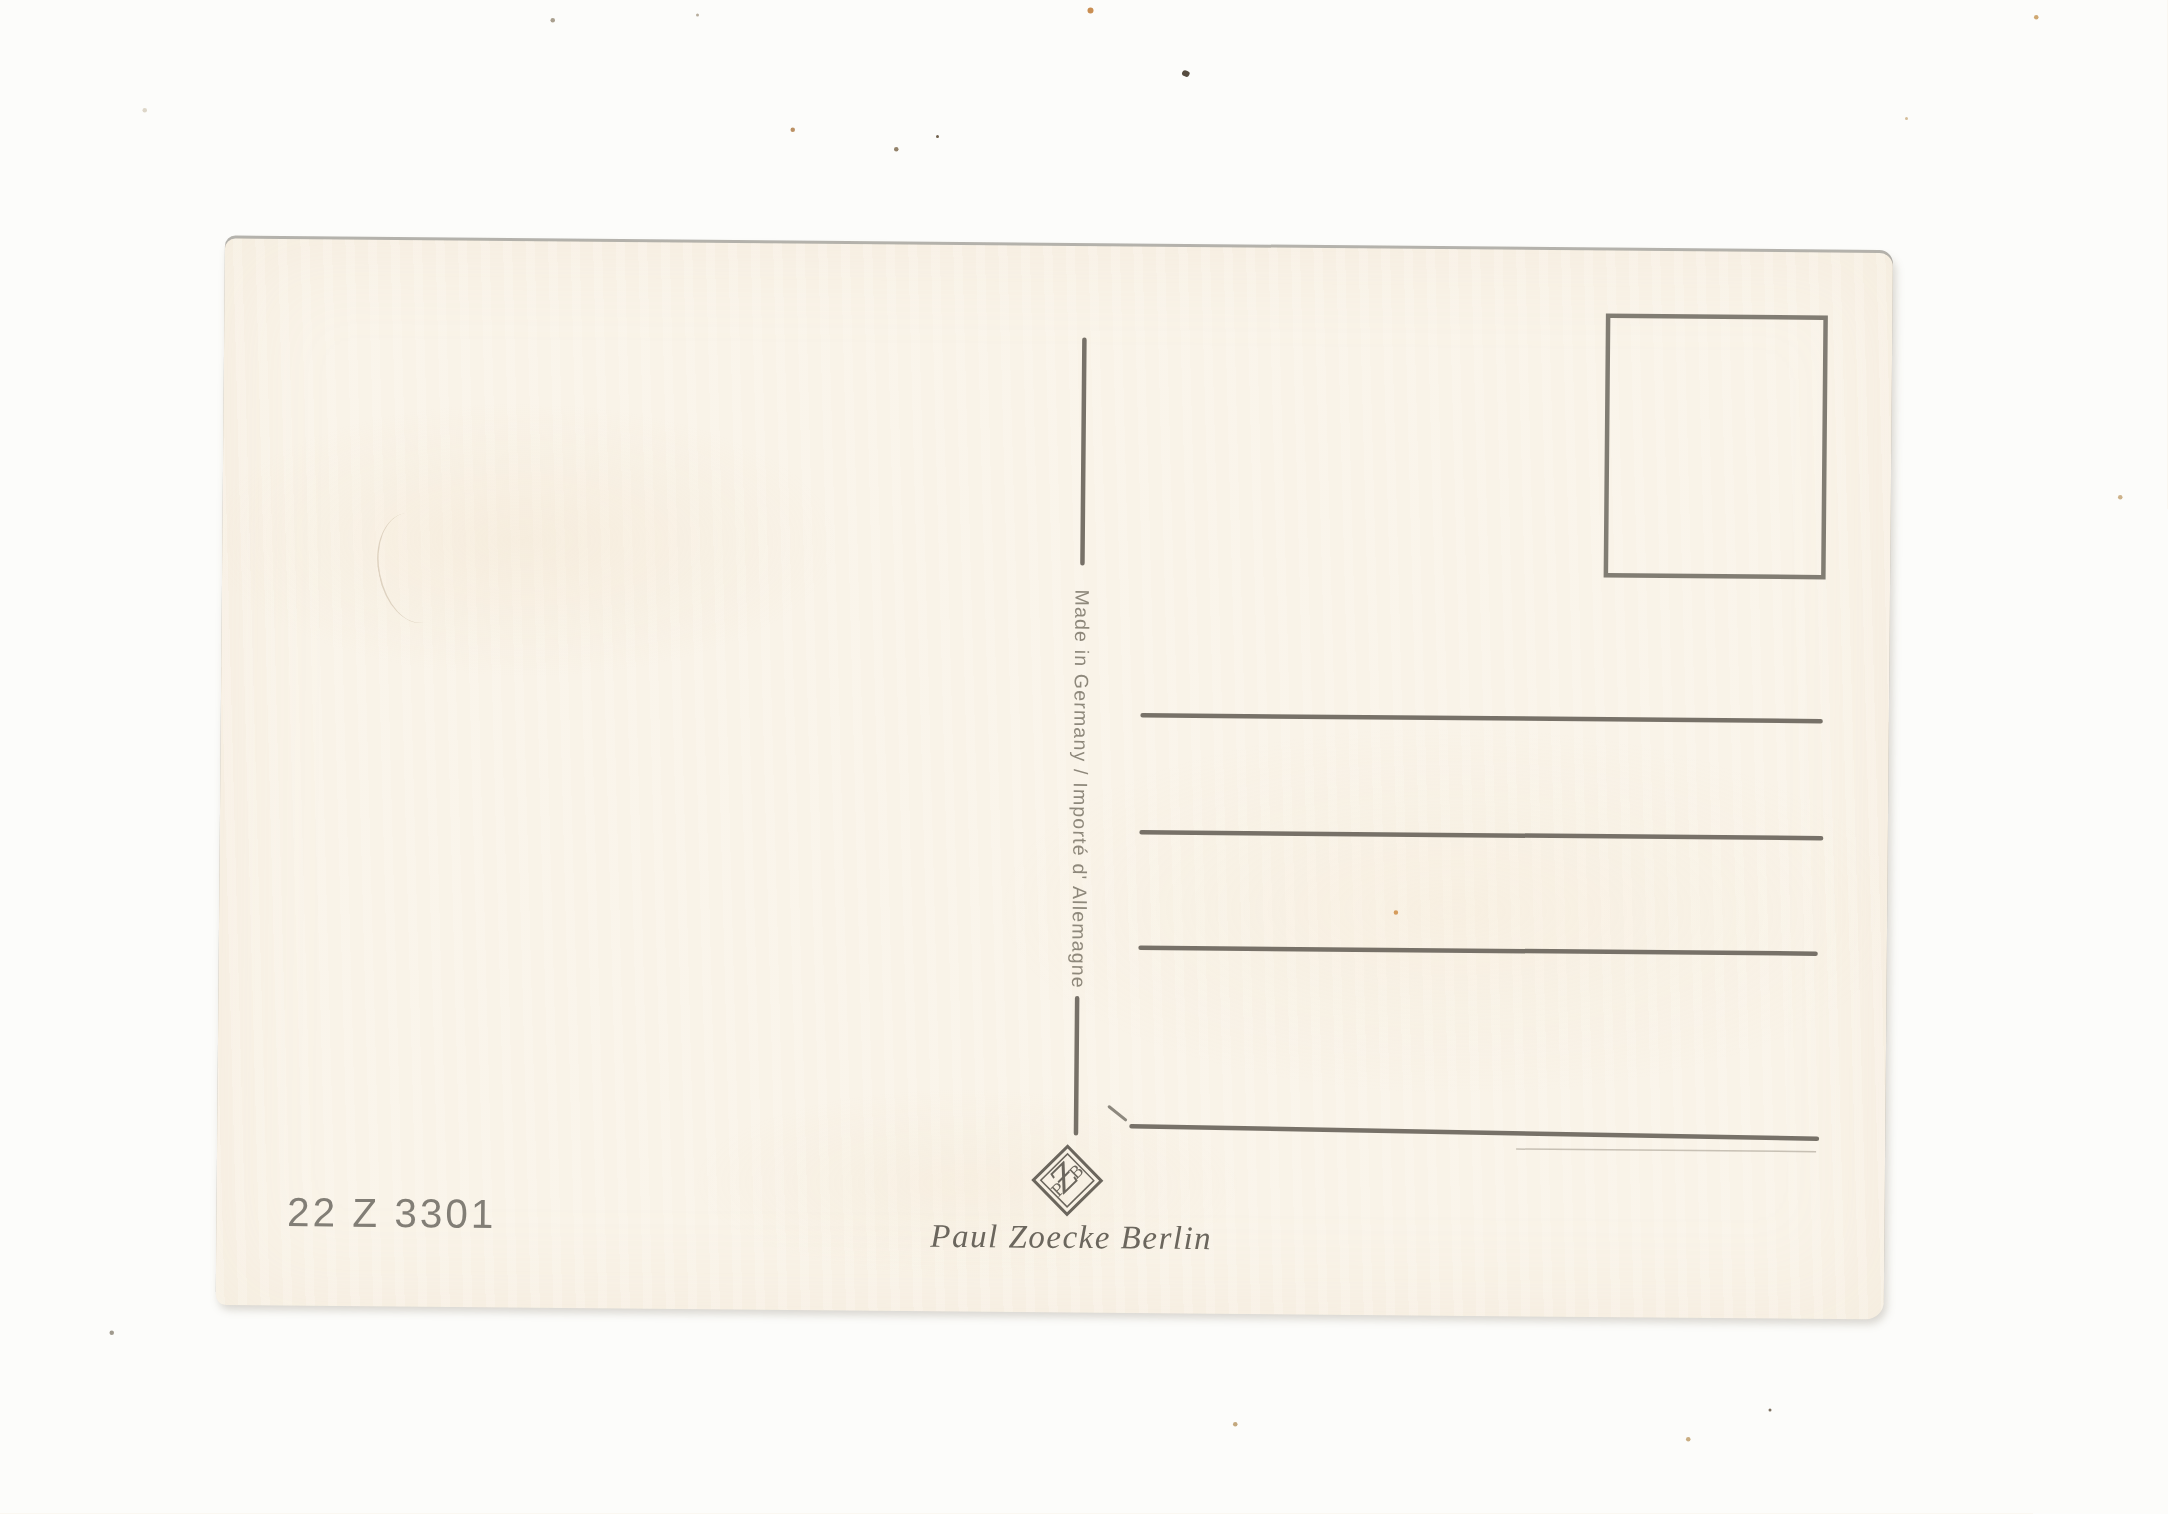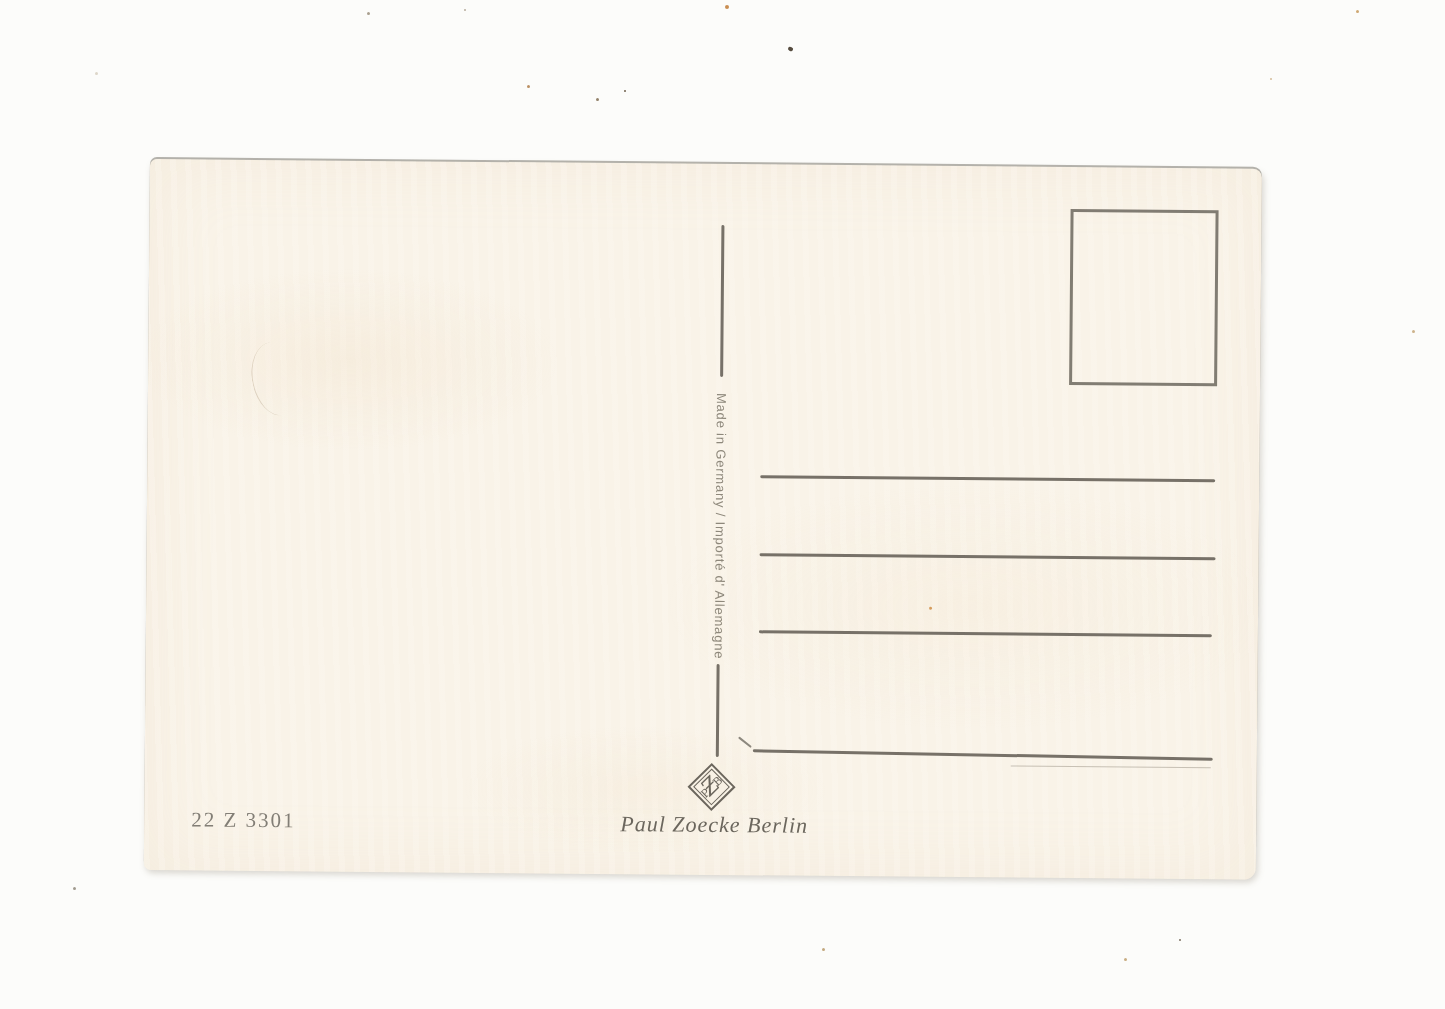--- a/index.html
+++ b/index.html
@@ -102,24 +102,23 @@
 
   .publisher {
     position: absolute; left: 420px; top: 648px; width: 300px;
     text-align: center;
     font: italic 22px "Liberation Serif", serif;
     letter-spacing: 1px;
     color: var(--ink_text);
   }
 
   .order {
-    position: absolute; left: 47px; top: 648px;
-    font-size: 21px; letter-spacing: 2px;
+    position: absolute; left: 47px; top: 634px;
+    font-size: 27px; letter-spacing: 2px;
     color: var(--order_ink);
-    font-family: Liberation Serif, serif;
   }
 </style>
 </head>
 <body>
 
 <div class="speck" style="left:367px; top:12px;  width:3px; height:3px; background:#a99f8e;"></div>
 <div class="speck" style="left:464px; top:9px;   width:2px; height:2px; background:#b7ad9c;"></div>
 <div class="speck" style="left:725px; top:5px;   width:4px; height:4px; background:#c98e52;"></div>
 <div class="speck" style="left:788px; top:47px;  width:5px; height:4px; background:#564c3f; border-radius:60% 40% 50% 50%; transform:rotate(25deg);"></div>
 <div class="speck" style="left:527px; top:85px;  width:3px; height:3px; background:#bb9063;"></div>

